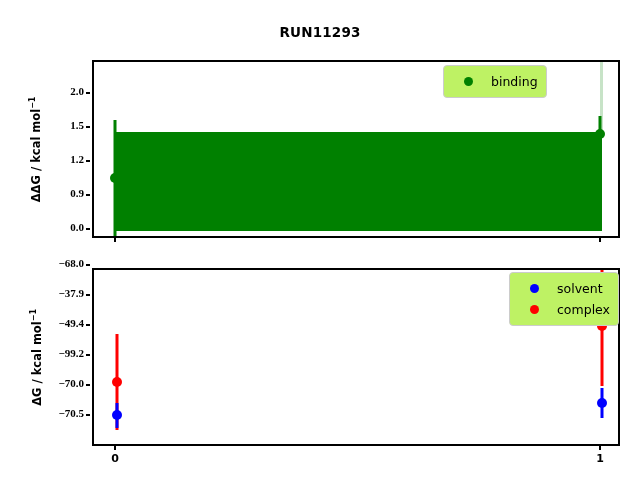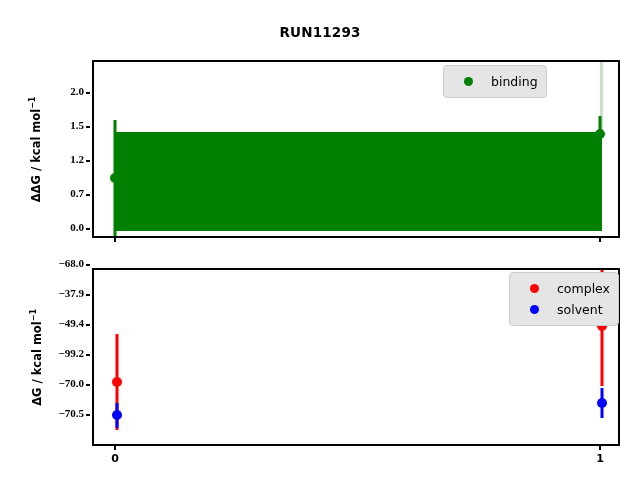--- a/index.html
+++ b/index.html
@@ -165,21 +165,21 @@
     text-align: center;
     font-size: 11.5px;
     font-weight: bold;
     color: #000000;
   }
 
   
   .legend {
     position: absolute;
     box-sizing: border-box;
-    background: #e5e5e5;
+    background: #bef264;
     border: 1px solid #cccccc;
     border-radius: 4px;
     padding: 5px 8px 5px 7px;
     box-shadow: none;
   }
   .legend-row {
     display: flex;
     align-items: center;
     height: 21px;
   }
@@ -249,21 +249,21 @@
     <div class="ytick ytick-top" style="top:212px;"></div>
     <div class="ytick ytick-top" style="top:178px;"></div>
     <div class="ytick ytick-top" style="top:144px;"></div>
     <div class="ytick ytick-top" style="top:110px;"></div>
     <div class="ytick ytick-top" style="top:76px;"></div>
 
     <div class="ytick-label" style="left:84px; top:213px;">
       <span>0.0</span>
     </div>
     <div class="ytick-label" style="left:84px; top:179px;">
-      <span>0.7</span>
+      <span>0.9</span>
     </div>
     <div class="ytick-label" style="left:84px; top:145px;">
       <span>1.2</span>
     </div>
     <div class="ytick-label" style="left:84px; top:111px;">
       <span>1.5</span>
     </div>
     <div class="ytick-label" style="left:84px; top:77px;">
       <span>2.0</span>
     </div>
@@ -335,25 +335,25 @@
     <span>0</span>
   </div>
   <div class="xtick-label" style="left:600px; top:436px;">
     <span>1</span>
   </div>
 
 
   <div class="legend" id="legend-bottom">
     <div class="legend-row">
       <span class="legend-handle">
+        <span class="legend-dot c-blue"></span>
+      </span>
+      <span class="legend-text">solvent</span>
+    </div>
+    <div class="legend-row">
+      <span class="legend-handle">
         <span class="legend-dot c-red"></span>
       </span>
       <span class="legend-text">complex</span>
     </div>
-    <div class="legend-row">
-      <span class="legend-handle">
-        <span class="legend-dot c-blue"></span>
-      </span>
-      <span class="legend-text">solvent</span>
-    </div>
   </div>
 
 </div>
 
 </body></html>

